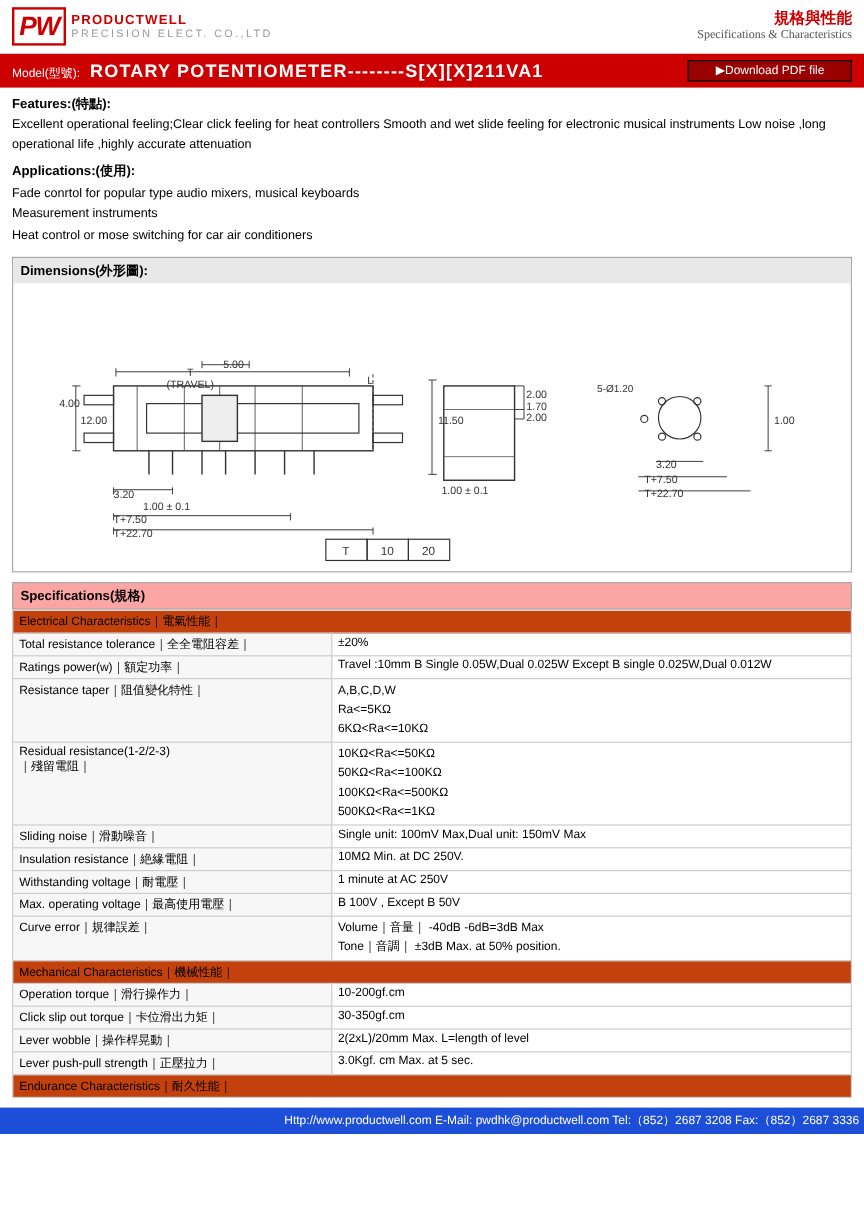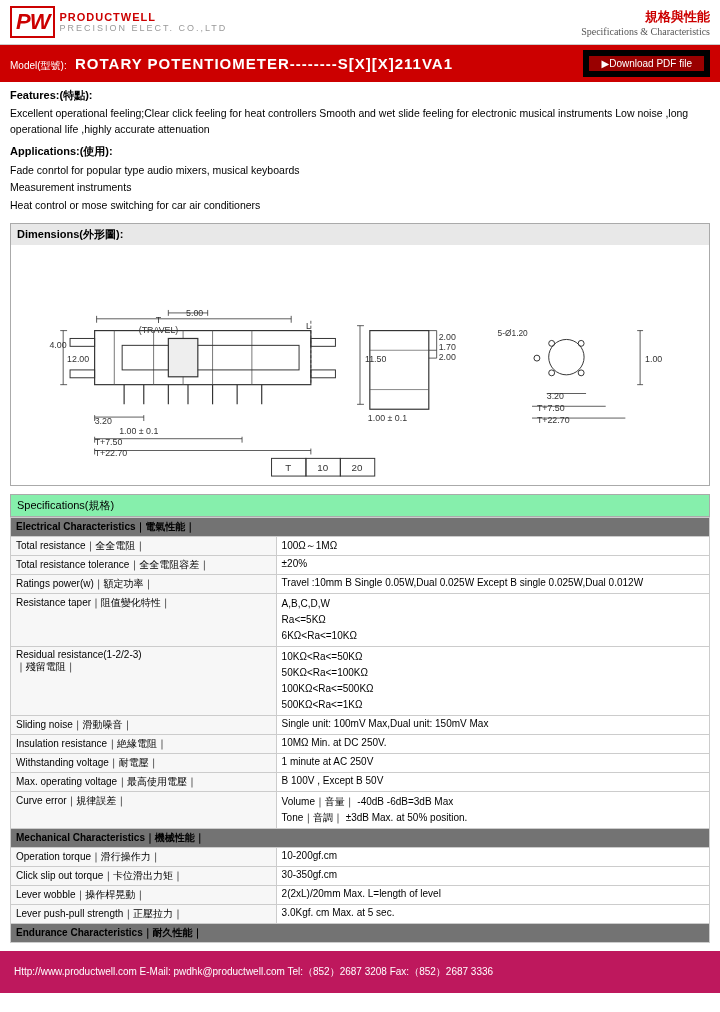--- a/index.html
+++ b/index.html
@@ -8,21 +8,20 @@
       min-height: 1012px;
       font-family: Arial, sans-serif;
       font-size: 11px;
       background: #fff;
       color: #000;
     }
 
     
     .header {
       display: flex;
-      align-items: center;
       padding: 6px 10px;
       border-bottom: 1px solid #ccc;
       background: #fff;
     }
     .logo-box {
       display: flex;
       align-items: center;
       margin-right: 10px;
     }
     .logo-pw {
@@ -76,22 +75,22 @@
       margin-right: 5px;
     }
     .model-bar .model-name {
       font-size: 15px;
       font-weight: bold;
       letter-spacing: 1px;
     }
     .model-bar .pdf-link {
       font-size: 10px;
       background: #900;
-      padding: 2px 12px;
-      border: 6px solid #000000;
+      padding: 2px 22px;
+      border: 1px solid #000000;
       color: #fff;
     }
 
     
     .content {
       padding: 0 10px;
     }
 
     .section-title {
       font-size: 11px;
@@ -129,55 +128,55 @@
       height: 230px;
       position: relative;
       background: #fff;
     }
 
     
     .specs-section {
       margin-top: 5px;
     }
     .specs-header {
-      background: #86efac;
+      background: #fca5a5;
       font-size: 11px;
-      font-weight: normal;
+      font-weight: bold;
       padding: 3px 6px;
       border: 1px solid #aaa;
     }
     table.specs-table {
       width: 100%;
       border-collapse: collapse;
       font-size: 10px;
     }
     table.specs-table td {
       border: 1px solid #ccc;
       padding: 2px 5px;
       vertical-align: top;
     }
     table.specs-table .section-row td {
-      background: #737373;
-      font-weight: bold;
+      background: #c2410c;
+      font-weight: normal;
       font-size: 10px;
     }
     table.specs-table .label-col {
       width: 38%;
       background: #f7f7f7;
     }
     table.specs-table .value-col {
       width: 62%;
     }
 
     
     .footer {
-      background: #be185d;
+      background: #1d4ed8;
       color: #fff;
-      text-align: left;
-      padding: 14px;
+      text-align: right;
+      padding: 4px;
       font-size: 10px;
       margin-top: 8px;
     }
 
     
     .multi-line {
       line-height: 1.6;
     }
   </style>
 </head>
@@ -341,24 +340,20 @@
   <div class="specs-section">
     <div class="specs-header">Specifications(規格)</div>
     <table class="specs-table">
 
       <tbody>
           <tr class="section-row">
         <td colspan="2">Electrical Characteristics｜電氣性能｜</td>
       </tr>
 
       <tr>
-        <td class="label-col">Total resistance｜全全電阻｜</td>
-        <td class="value-col">100Ω～1MΩ</td>
-      </tr>
-      <tr>
         <td class="label-col">Total resistance tolerance｜全全電阻容差｜</td>
         <td class="value-col">±20%</td>
       </tr>
       <tr>
         <td class="label-col">Ratings power(w)｜額定功率｜</td>
         <td class="value-col">Travel :10mm  B  Single 0.05W,Dual 0.025W    Except B  single 0.025W,Dual 0.012W</td>
       </tr>
       <tr>
         <td class="label-col">Resistance taper｜阻值變化特性｜</td>
         <td class="value-col multi-line" style="white-space:pre-line;">A,B,C,D,W

